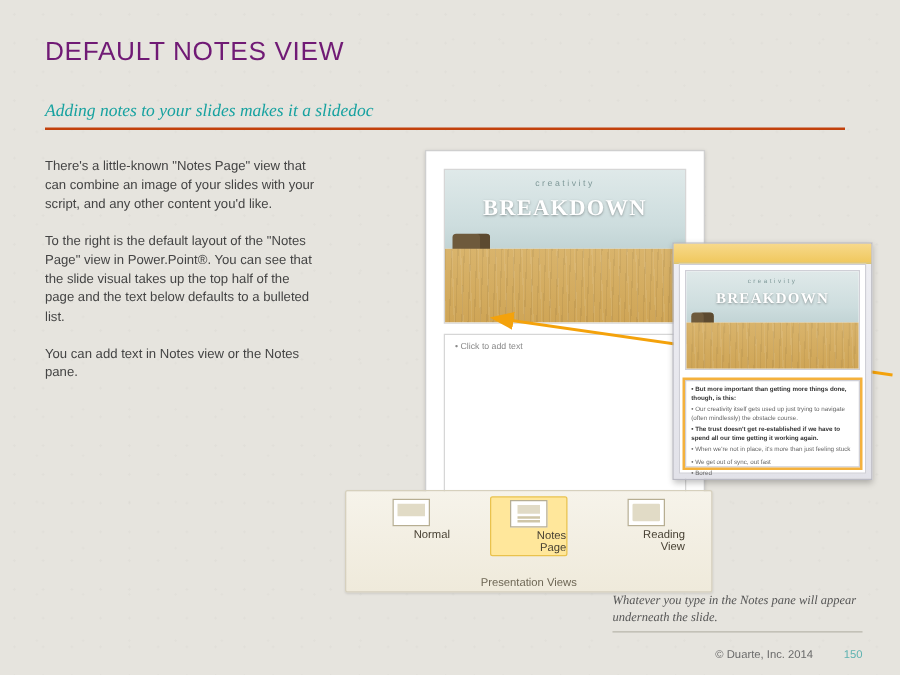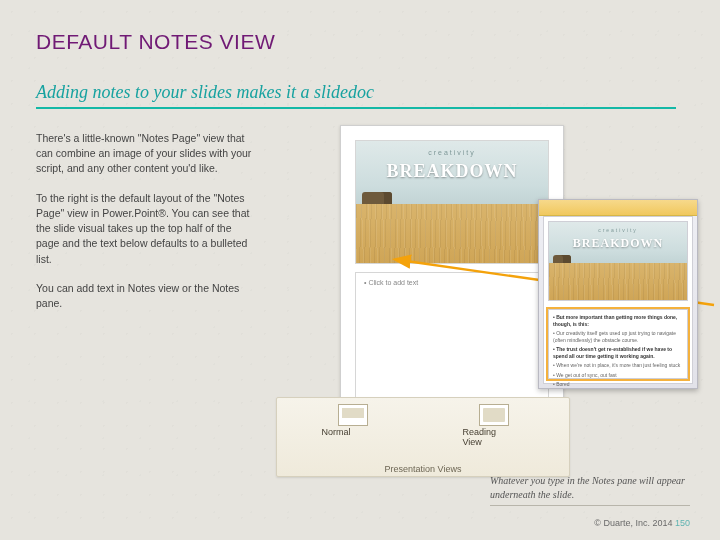--- a/index.html
+++ b/index.html
@@ -20,23 +20,23 @@
   h1.title {
     font-size: 21px;
     letter-spacing: 0.5px;
     font-weight: 400;
     color: #701a75;
     margin-bottom: 28px;
   }
   .subtitle {
     font-family: Georgia, 'Times New Roman', serif;
     font-style: italic;
-    font-size: 18px;
+    font-size: 14px;
     color: #17a2a0;
-    border-bottom: 2px solid #14b8a6;
+    border-bottom: 2px solid #c2410c;
     padding-bottom: 4px;
     margin-bottom: 22px;
     width: 640px;
   }
   .cols { display: flex; gap: 20px; }
   .left { width: 220px; }
   .left p {
     font-size: 10.5px;
     line-height: 1.45;
     color: #444;
@@ -107,21 +107,21 @@
     width: 294px;
     background: linear-gradient(#f6f3ea, #efeadb);
     border: 1px solid #d6d0bd;
     border-radius: 2px;
     padding: 4px 6px 2px 6px;
     box-shadow: 0 1px 2px rgba(0,0,0,0.1);
   }
   .ribbon-row { display:flex; gap:2px; justify-content: space-around; }
   .rbtn {
     width: 62px;
-    text-align:left;
+    text-align:right;
     font-size: 9px;
     color: #474033;
     padding: 2px 0 0 0;
     border-radius: 2px;
     line-height: 1.1;
   }
   .rbtn.sel { background: #ffe79b; border: 1px solid #e9c24d; }
   .ricon {
     width: 30px; height: 22px; margin: 0 auto 2px auto;
     border: 1px solid #b7ae92; background:#fff; position:relative;
@@ -184,21 +184,21 @@
     color: #555;
     border-bottom: 1px solid #b8b5ab;
     padding-bottom: 4px;
     line-height: 1.35;
   }
   .footer {
     position: absolute;
     right: 30px; bottom: 12px;
     font-size: 9px; color: #6a6a6a;
   }
-  .footer .pg { display:inline-block; color:#5fb3b1; }
+  .footer .pg { display:inline-block; margin-left: 22px; color:#5fb3b1; }
 </style>
 </head>
 <body>
 
 <div class="page">
   <h1 class="title">DEFAULT NOTES VIEW</h1>
   <div class="subtitle">Adding notes to your slides makes it a slidedoc</div>
 
   <div class="cols">
     <div class="left">
@@ -257,20 +257,25 @@
         </div>
       </div>
 
       <div class="ribbon">
         <div class="ribbon-row">
           <div class="rbtn">
             <div class="ricon normal"></div>
             <span>Normal</span><br>
             <span></span>
           </div>
+          <div class="rbtn sel">
+            <div class="ricon notes"></div>
+            <span>Notes</span><br>
+            <span>Page</span>
+          </div>
           <div class="rbtn">
             <div class="ricon reading"></div>
             <span>Reading</span><br>
             <span>View</span>
           </div>
         </div>
         <div class="ribbon-label">Presentation Views</div>
       </div>
 
     </div>

